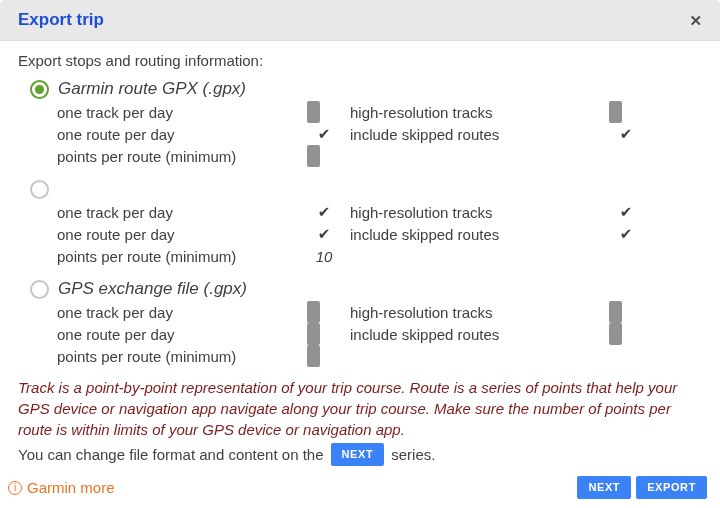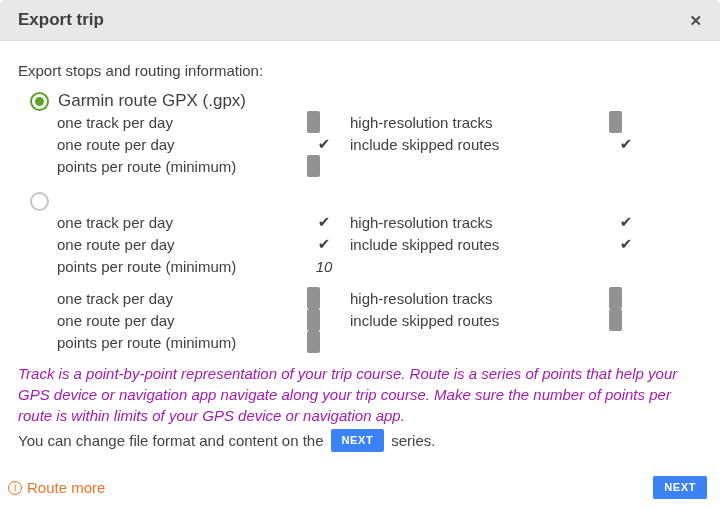--- a/index.html
+++ b/index.html
@@ -1,36 +1,36 @@
 <!DOCTYPE html>
 <html><head>
 <meta charset="utf-8">
 <style>
   html,body{margin:0;padding:0;background:#fff;}
   body{width:720px;height:508px;font-family:"Liberation Sans",sans-serif;-webkit-font-smoothing:antialiased;}
   .dialog{width:720px;height:508px;background:#fff;border-radius:5px;overflow:hidden;display:flex;flex-direction:column;box-sizing:border-box;}
   .header{height:41px;flex:none;background:#e8e8e8;border-bottom:1px solid #ddd;display:flex;align-items:center;justify-content:space-between;padding:0 18px;box-sizing:border-box;}
-  .title{font-size:17px;font-weight:bold;color:#404040;}
+  .title{font-size:17px;font-weight:bold;color:#1d4ed8;}
   .close{font-size:15px;font-weight:bold;color:#4d4d4d;cursor:pointer;line-height:1;}
-  .body{flex:1;padding:20px 14px 0 18px;box-sizing:border-box;}
+  .body{flex:1;padding:10px 14px 0 18px;box-sizing:border-box;}
   .intro{font-size:15px;color:#424242;height:20px;line-height:20px;margin-bottom:6px;}
   .option{margin-bottom:10px;}
-  .option-head{display:flex;align-items:flex-end;height:24px;cursor:pointer;}
+  .option-head{display:flex;align-items:center;height:24px;cursor:pointer;font-style:italic;}
   .radio{width:15px;height:15px;border:2px solid #c6c6c6;border-radius:50%;margin-left:12px;margin-right:9px;position:relative;flex:none;background:#fff;box-sizing:content-box;}
   .radio.on{border-color:#5ca22b;}
   .radio.on::after{content:'';position:absolute;left:3px;top:3px;width:9px;height:9px;border-radius:50%;background:#5ca22b;}
   .option-title{font-size:17px;color:#3f3f3f;}
   .grid{margin-left:39px;display:grid;grid-template-columns:250px 34px 268px 34px;}
   .grid>span{height:22px;display:flex;align-items:center;font-size:15px;color:#3f3f3f;}
   .cell-icon{justify-content:center;}
   .l2{padding-left:9px;}
   .dash{width:13px;height:4px;background:#929292;border-radius:2px;display:inline-block;}
   .check{font-family:"DejaVu Sans",sans-serif;color:#929292;font-size:14px;font-weight:bold;}
   .val-num{font-style:italic;color:#555;font-size:15px;text-align:right;}
-  .note{font-style:italic;font-size:15px;color:#a21caf;line-height:21px;margin-top:5px;padding-right:8px;}
+  .note{font-style:italic;font-size:15px;color:#7f1d1d;line-height:21px;margin-top:5px;padding-right:8px;}
   .hint{font-size:15px;color:#424242;margin-top:3px;display:flex;align-items:center;gap:7px;}
   .btn{background:#3b82f6;color:#fff;font-size:11px;font-weight:bold;letter-spacing:.6px;padding:6px 11px;border-radius:2px;border:none;font-family:"Liberation Sans",sans-serif;cursor:pointer;line-height:1;}
   .footer{flex:none;display:flex;justify-content:space-between;align-items:center;padding:0 13px 9px 8px;}
   .learn{color:#ee7227;font-size:15px;display:flex;align-items:center;gap:5px;cursor:pointer;}
   .info-icon{width:12px;height:12px;border:1px solid #ee7227;border-radius:50%;display:flex;align-items:center;justify-content:center;font-size:10px;flex:none;}
   .btns{display:flex;gap:5px;}
 </style>
 </head>
 <body>
 
@@ -78,20 +78,24 @@
         <span class="l2">include skipped routes</span>
         <span class="cell-icon check">✔</span>
         <span class="l1">points per route (minimum)</span>
         <span class="cell-icon val-num">10</span>
         <span class="l2"></span>
         <span class="cell-icon"></span>
       </div>
     </div>
 
     <div class="option">
+      <div class="option-head">
+        <span class="radio"></span>
+        <span class="option-title">GPS exchange file (.gpx)</span>
+      </div>
       <div class="grid">
         <span class="l1">one track per day</span>
         <span class="cell-icon dash"></span>
         <span class="l2">high-resolution tracks</span>
         <span class="cell-icon dash"></span>
         <span class="l1">one route per day</span>
         <span class="cell-icon dash"></span>
         <span class="l2">include skipped routes</span>
         <span class="cell-icon dash"></span>
         <span class="l1">points per route (minimum)</span>
@@ -106,19 +110,20 @@
     <div class="hint">
       <span>You can change file format and content on the</span>
       <span class="btn">NEXT</span>
       <span>series.</span>
     </div>
   </div>
 
   <div class="footer">
     <span class="learn">
       <span class="info-icon">i</span>
-      <span>Route more</span>
+      <span>Garmin more</span>
     </span>
     <span class="btns">
       <button class="btn">NEXT</button>
+      <button class="btn">EXPORT</button>
     </span>
   </div>
 </div>
 
 </body></html>

